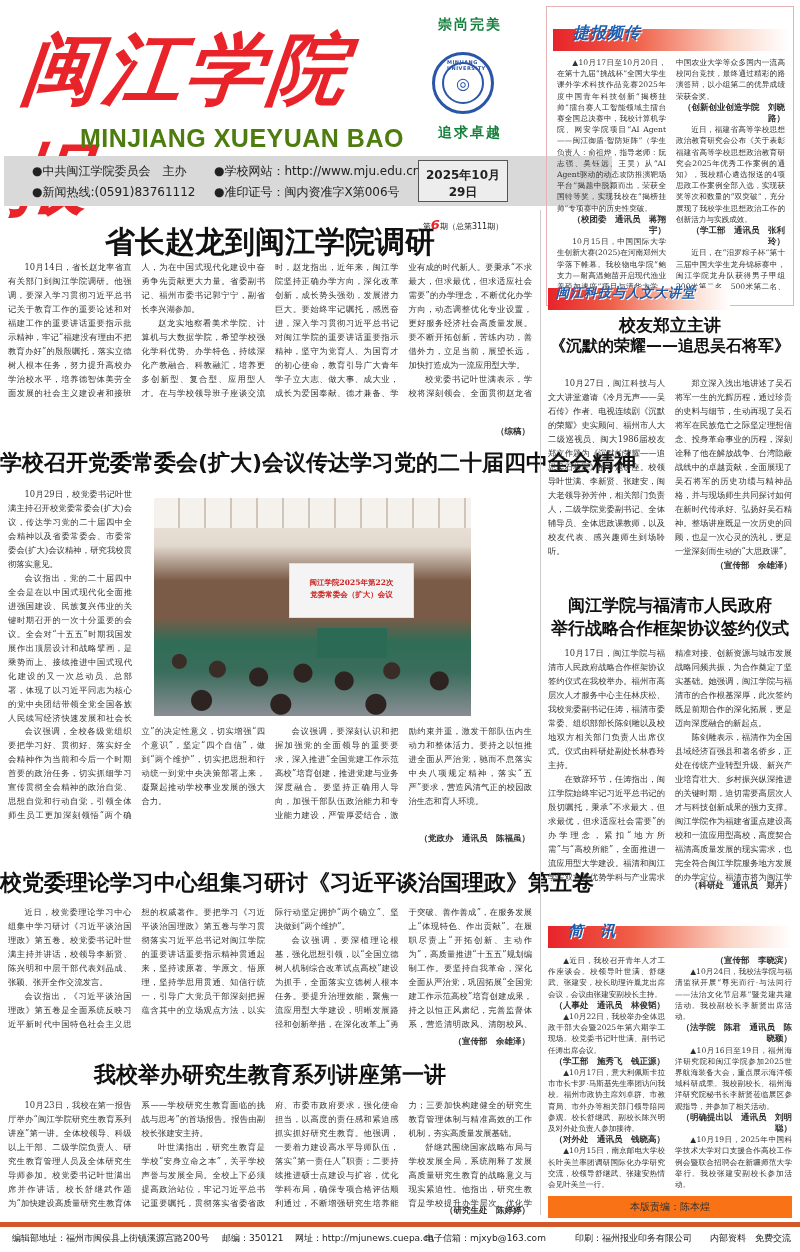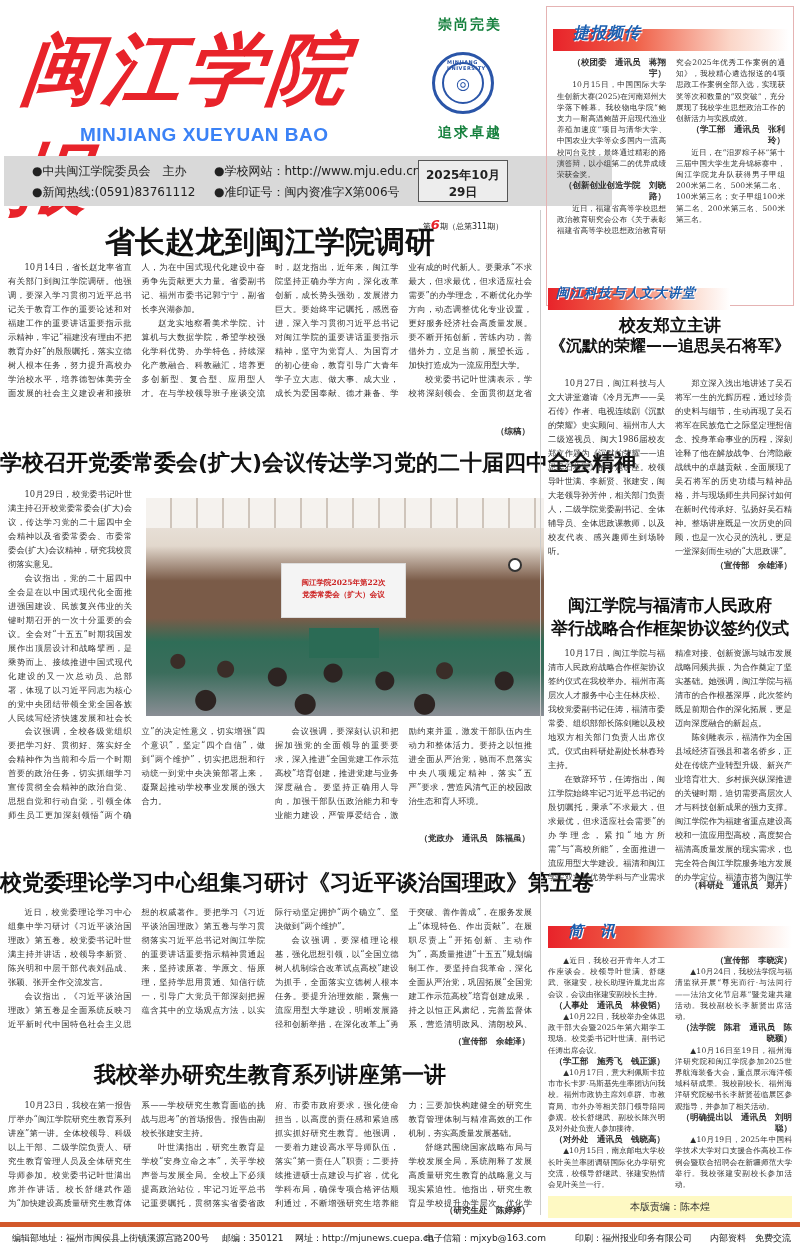--- a/index.html
+++ b/index.html
@@ -1,49 +1,49 @@
 <!DOCTYPE html>
 <html><head>
 <meta charset="utf-8">
 <style>
 *{margin:0;padding:0;box-sizing:border-box;}
 html,body{width:800px;height:1252px;background:#fff;overflow:hidden;}
 body{font-family:"DejaVu Sans","Liberation Sans",sans-serif;color:#222;position:relative;}
 .abs{position:absolute;}
 
 .mast-title{left:22px;top:14px;width:400px;height:110px;font-family:"DejaVu Serif","Liberation Serif",serif;font-size:78px;font-weight:bold;font-style:italic;color:#e8232a;letter-spacing:4px;line-height:110px;transform:skewX(-6deg);}
-.mast-en{left:80px;top:124px;font-family:"Liberation Sans",sans-serif;font-weight:bold;font-size:19px;color:#3b82f6;letter-spacing:0.5px;}
+.mast-en{left:80px;top:124px;font-family:"Liberation Sans",sans-serif;font-weight:bold;font-size:25px;color:#4d7c0f;letter-spacing:0.5px;}
 .motto{font-family:"DejaVu Serif",serif;font-weight:bold;color:#15803d;font-size:14px;letter-spacing:2px;}
 .logo{left:432px;top:52px;width:62px;height:62px;border-radius:50%;border:3px solid #2a55a8;display:flex;align-items:center;justify-content:center;}
 .logo .inner{width:42px;height:42px;border-radius:50%;border:2px solid #2a55a8;display:flex;align-items:center;justify-content:center;color:#2a55a8;font-size:16px;font-weight:bold;}
 .logo .ring-text{position:absolute;font-size:5px;color:#2a55a8;top:4px;left:12px;letter-spacing:0.5px;font-weight:bold;}
 .infobar{left:4px;top:156px;width:608px;height:50px;background:#d9d9d9;}
 .infobar .item{position:absolute;font-size:12px;color:#222;white-space:nowrap;}
 .datebox{left:418px;top:160px;width:90px;height:42px;border:1px solid #555;background:#ededed;text-align:center;}
 .datebox .d1{font-size:12px;font-weight:bold;margin-top:6px;}
 .datebox .d2{font-size:8px;margin-top:16px;}
 .datebox .d2 b{color:#e8232a;font-size:13px;font-style:italic;}
 
 .h1{font-weight:bold;color:#111;text-align:center;white-space:nowrap;}
 .body{font-family:"DejaVu Serif","Liberation Serif",serif;font-size:8.3px;line-height:14px;color:#333;text-align:justify;overflow:hidden;}
 .body p{text-indent:2em;}
 .sig{font-family:"DejaVu Sans",sans-serif;font-size:8.5px;font-weight:bold;color:#333;text-align:right;}
 
 .box{left:546px;top:6px;width:248px;height:300px;border:1px solid #e5b3b3;}
 .section-head{height:22px;background:linear-gradient(90deg,#e8232a 0%,#f06048 35%,#fbd6c8 75%,#ffffff 100%);position:absolute;}
 .section-head span{position:absolute;left:20px;top:-6px;font-family:"DejaVu Serif",serif;font-weight:bold;font-style:italic;font-size:16px;color:#1b5fb0;letter-spacing:1px;text-shadow:1px 1px 0 #fff;}
-.photo{left:146px;top:498px;width:398px;height:218px;background:linear-gradient(180deg,#efeae4 0%,#e2d8cd 22%,#7a5b48 38%,#7a5b48 55%,#2f6d57 66%,#3b6d5c 80%,#8a8e95 100%);overflow:hidden;}
+.photo{left:154px;top:498px;width:317px;height:218px;background:linear-gradient(180deg,#efeae4 0%,#e2d8cd 22%,#7a5b48 38%,#7a5b48 55%,#2f6d57 66%,#3b6d5c 80%,#8a8e95 100%);overflow:hidden;}
 .screen{position:absolute;left:135px;top:65px;width:125px;height:55px;background:#f4f4f4;border:1px solid #ddd;text-align:center;}
 .screen .s1{font-size:7.5px;color:#c22;font-weight:bold;margin-top:14px;font-family:"DejaVu Serif",serif;}
 .screen .s2{font-size:7.5px;color:#c22;font-weight:bold;margin-top:2px;font-family:"DejaVu Serif",serif;}
 .lights{position:absolute;left:0;top:0;width:100%;height:30px;background:repeating-linear-gradient(90deg,#f5f2ee 0 24px,#cfc5bb 24px 26px);}
 .clock{position:absolute;left:362px;top:60px;width:14px;height:14px;border-radius:50%;background:#fff;border:2px solid #333;}
 .podium{position:absolute;left:163px;top:130px;width:70px;height:30px;background:#2b6b55;}
 .heads{position:absolute;left:0;top:140px;width:100%;height:78px;background:radial-gradient(circle at 8% 30%,#3a2d28 0 7px,transparent 8px),radial-gradient(circle at 20% 40%,#3a2d28 0 8px,transparent 9px),radial-gradient(circle at 33% 50%,#2d2422 0 9px,transparent 10px),radial-gradient(circle at 47% 45%,#2d2422 0 9px,transparent 10px),radial-gradient(circle at 60% 55%,#2d2422 0 9px,transparent 10px),radial-gradient(circle at 75% 42%,#3a2d28 0 8px,transparent 9px),radial-gradient(circle at 90% 55%,#2d2422 0 9px,transparent 10px),radial-gradient(circle at 15% 80%,#2d2422 0 10px,transparent 11px),radial-gradient(circle at 40% 85%,#2d2422 0 10px,transparent 11px),radial-gradient(circle at 70% 85%,#2d2422 0 10px,transparent 11px);}
-.editor-bar{left:548px;top:1196px;width:244px;height:22px;background:#fef9c3;text-align:center;font-size:10px;line-height:22px;color:#333;}
+.editor-bar{left:548px;top:1196px;width:244px;height:22px;background:#f97316;text-align:center;font-size:10px;line-height:22px;color:#333;}
 .footer-rule{left:0;top:1222px;width:800px;height:5px;background:#d2582b;}
 .footer{left:0;top:1229px;width:800px;height:20px;font-size:9px;color:#222;white-space:nowrap;}
 .footer span{position:absolute;top:3px;text-align:center;}
 </style>
 </head>
 <body>
 
 <div class="abs mast-title">闽江学院报</div>
 <div class="abs motto" style="left:438px;top:16px;">崇尚完美</div>
 <div class="abs logo">
@@ -111,20 +111,21 @@
 </div>
 <div class="abs sig" style="left:400px;top:1205px;width:130px;">（研究生处　陈婷婷）</div>
 
 <div class="abs" style="left:540px;top:210px;width:1px;height:1005px;background:#ccc;"></div>
 
 <div class="abs box">
   <div class="section-head" style="left:6px;top:22px;width:236px;">
     <span>捷报频传</span>
   </div>
   <div class="body" style="position:absolute;left:10px;top:50px;width:228px;height:244px;column-count:2;column-gap:10px;font-size:7.6px;line-height:11.2px;">
+    <p>▲10月17日至10月20日，在第十九届“挑战杯”全国大学生课外学术科技作品竞赛2025年度中国青年科技创新“揭榜挂帅”擂台赛人工智能领域主擂台赛全国总决赛中，我校计算机学院、网安学院项目“AI Agent——闽江御盾·智防矩阵”（学生负责人：俞祖烨，指导老师：阮志强、吴钰远、王昊）从“AI Agent驱动的动态攻防推演靶场平台”揭题中脱颖而出，荣获全国特等奖，实现我校在“揭榜挂帅”专项赛中的历史性突破。</p>
     <div class="sig">（校团委　通讯员　蒋翔宇）</div>
     <p>10月15日，中国国际大学生创新大赛(2025)在河南郑州大学落下帷幕。我校物电学院“鲍支力—耐高温鲍苗开启现代渔业养殖加速度”项目与清华大学、中国农业大学等众多国内一流高校同台竞技，最终通过精彩的路演答辩，以小组第二的优异成绩荣获金奖。</p>
     <div class="sig">（创新创业创造学院　刘晓路）</div>
     <p>近日，福建省高等学校思想政治教育研究会公布《关于表彰福建省高等学校思想政治教育研究会2025年优秀工作案例的通知》，我校精心遴选报送的4项思政工作案例全部入选，实现获奖等次和数量的“双突破”，充分展现了我校学生思想政治工作的创新活力与实践成效。</p>
     <div class="sig">（学工部　通讯员　张利玲）</div>
     <p>近日，在“汨罗粽子杯”第十三届中国大学生龙舟锦标赛中，闽江学院龙舟队获得男子甲组200米第二名、500米第二名、100米第三名；女子甲组100米第二名、200米第三名、500米第三名。</p>
 
   </div>
 </div>
 

